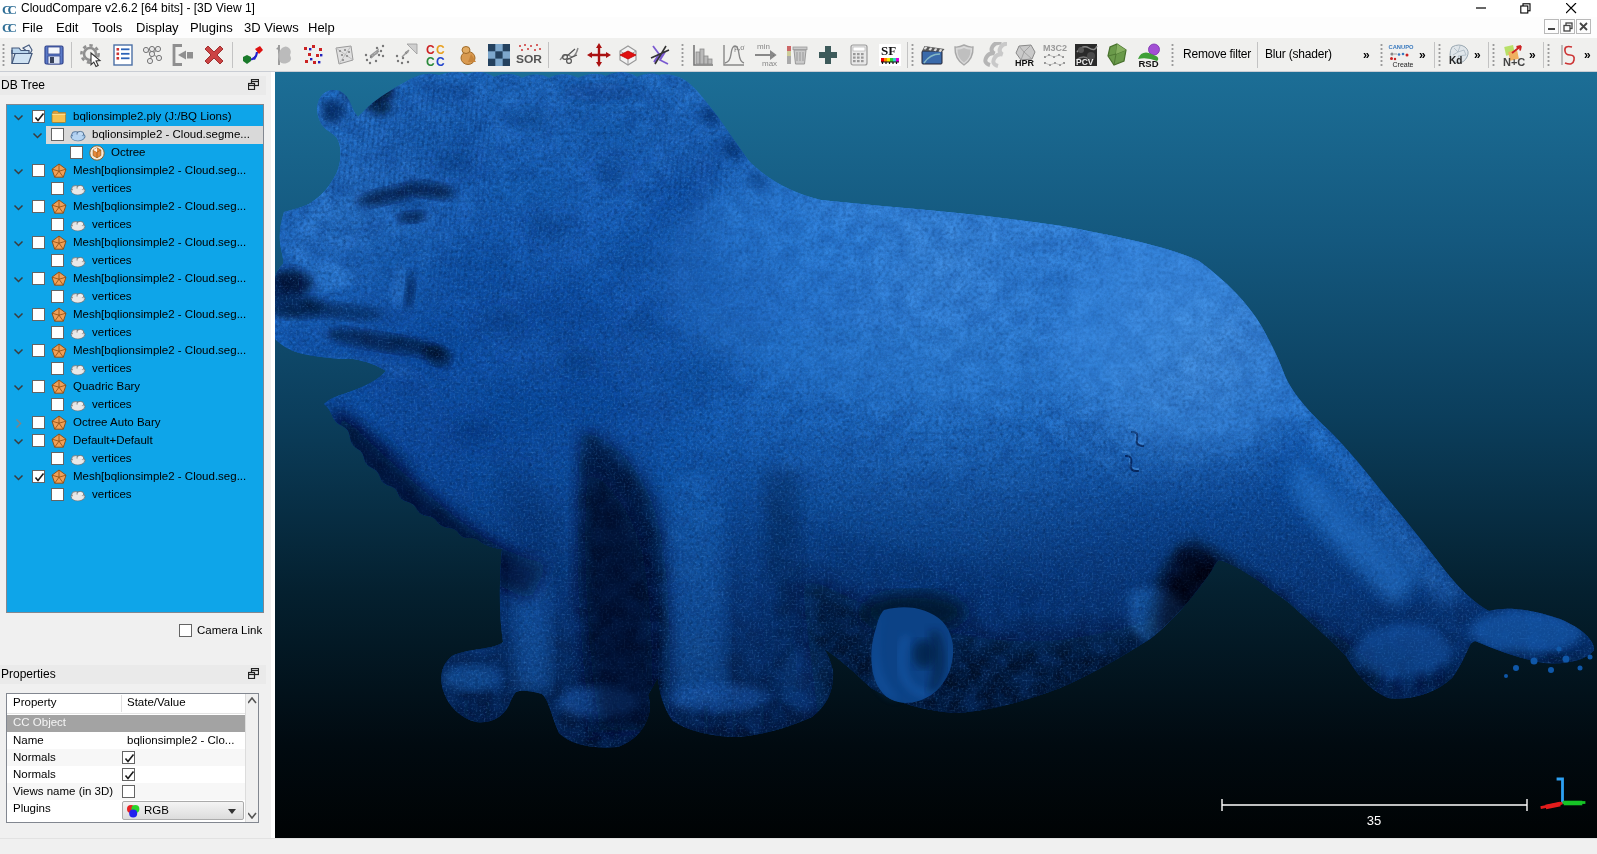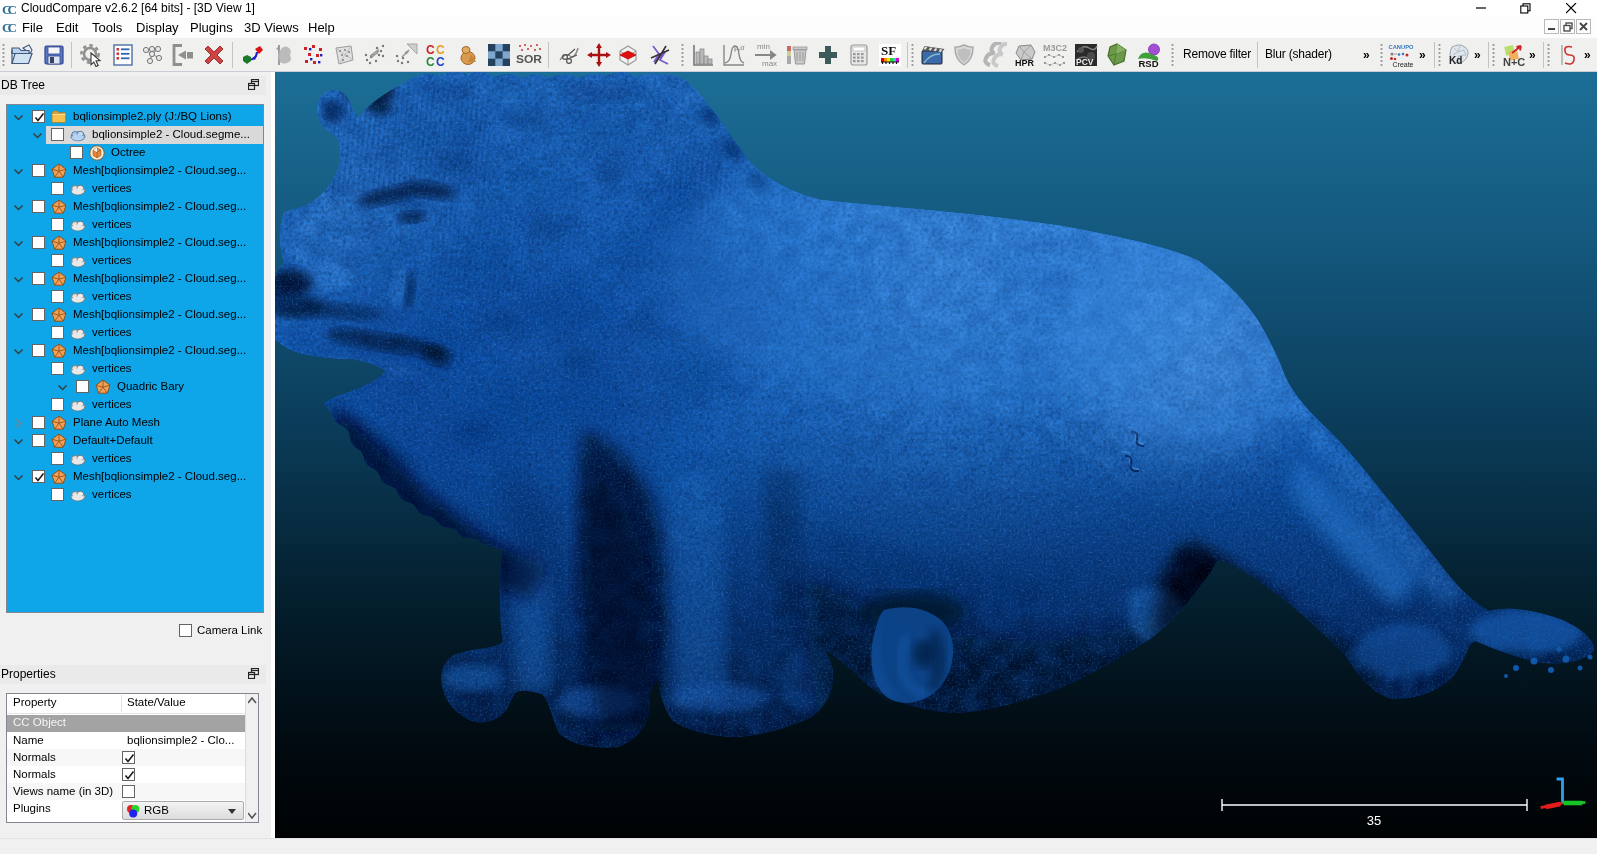--- a/index.html
+++ b/index.html
@@ -729,21 +729,21 @@
         <div class="trow" style="top: 255px;">
           <span class="tcb" style="left:44px"></span>
           <span class="ticon" style="left:63px"><svg width="16" height="16" viewBox="0 0 16 16">
               <ellipse cx="8" cy="9.5" rx="7" ry="4.3" fill="#d7d7d7" stroke="#6f6f6f" stroke-width="0.8"></ellipse>
               <ellipse cx="5.4" cy="7.4" rx="3.6" ry="2.8" fill="#e3e3e3" stroke="#6f6f6f" stroke-width="0.8"></ellipse>
               <ellipse cx="10.3" cy="7" rx="3.4" ry="2.6" fill="#efefef" stroke="#6f6f6f" stroke-width="0.8"></ellipse>
               <ellipse cx="7.6" cy="10.4" rx="5.6" ry="3" fill="#e8e8e8"></ellipse>
             </svg></span>
           <span class="tlab" style="left:85px">vertices</span>
         </div>
-        <div class="trow" style="top: 273px; margin-left: 44px;">
+        <div class="trow" style="top: 273px;">
           <span class="texp" style="left:6px"><svg width="11" height="11">
               <path d="M1.5,3.5 L5.5,7.5 L9.5,3.5" fill="none" stroke="#3c3c3c" stroke-width="1.5"></path>
             </svg></span>
           <span class="tcb" style="left:25px"></span>
           <span class="ticon" style="left:44px"><svg width="16" height="16" viewBox="0 0 16 16">
               <path d="M8,1 L15,6.2 12.3,14.2 3.7,14.2 1,6.2 Z" fill="#f0a057" stroke="#8c4a10" stroke-width="0.9" stroke-linejoin="round"></path>
               <path d="M8,1 L8,8.2 M15,6.2 L8,8.2 M12.3,14.2 L8,8.2 M3.7,14.2 L8,8.2 M1,6.2 L8,8.2" stroke="#8c4a10" stroke-width="0.8"></path>
             </svg></span>
           <span class="tlab" style="left:66px">Quadric Bary</span>
         </div>
@@ -759,21 +759,21 @@
         </div>
         <div class="trow" style="top: 309px;">
           <span class="texp" style="left:6px"><svg width="11" height="11">
               <path d="M3.5,1.5 L7.5,5.5 L3.5,9.5" fill="none" stroke="#838383" stroke-width="1.5"></path>
             </svg></span>
           <span class="tcb" style="left:25px"></span>
           <span class="ticon" style="left:44px"><svg width="16" height="16" viewBox="0 0 16 16">
               <path d="M8,1 L15,6.2 12.3,14.2 3.7,14.2 1,6.2 Z" fill="#f0a057" stroke="#8c4a10" stroke-width="0.9" stroke-linejoin="round"></path>
               <path d="M8,1 L8,8.2 M15,6.2 L8,8.2 M12.3,14.2 L8,8.2 M3.7,14.2 L8,8.2 M1,6.2 L8,8.2" stroke="#8c4a10" stroke-width="0.8"></path>
             </svg></span>
-          <span class="tlab" style="left:66px">Plane Auto Mesh</span>
+          <span class="tlab" style="left:66px">Octree Auto Bary</span>
         </div>
         <div class="trow" style="top: 327px;">
           <span class="texp" style="left:6px"><svg width="11" height="11">
               <path d="M1.5,3.5 L5.5,7.5 L9.5,3.5" fill="none" stroke="#3c3c3c" stroke-width="1.5"></path>
             </svg></span>
           <span class="tcb" style="left:25px"></span>
           <span class="ticon" style="left:44px"><svg width="16" height="16" viewBox="0 0 16 16">
               <path d="M8,1 L15,6.2 12.3,14.2 3.7,14.2 1,6.2 Z" fill="#f0a057" stroke="#8c4a10" stroke-width="0.9" stroke-linejoin="round"></path>
               <path d="M8,1 L8,8.2 M15,6.2 L8,8.2 M12.3,14.2 L8,8.2 M3.7,14.2 L8,8.2 M1,6.2 L8,8.2" stroke="#8c4a10" stroke-width="0.8"></path>
             </svg></span>

